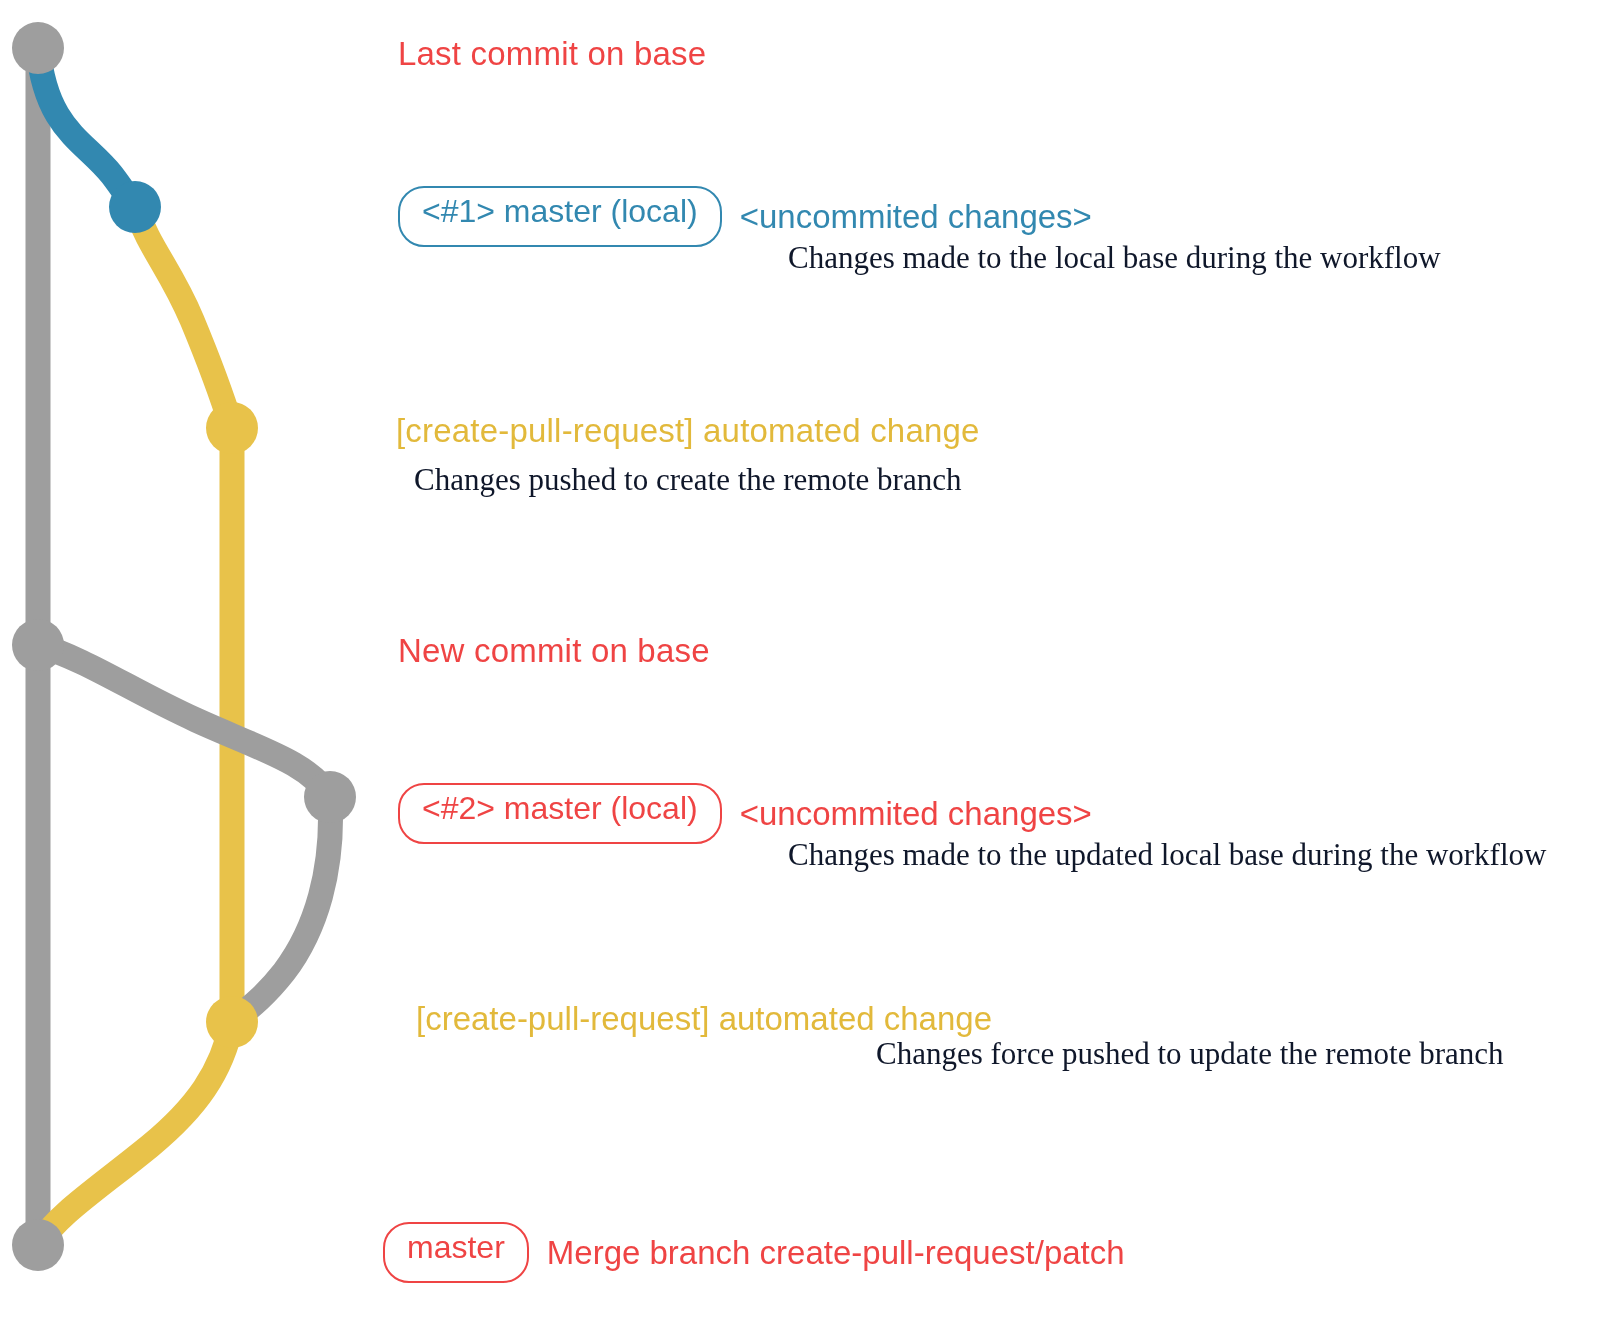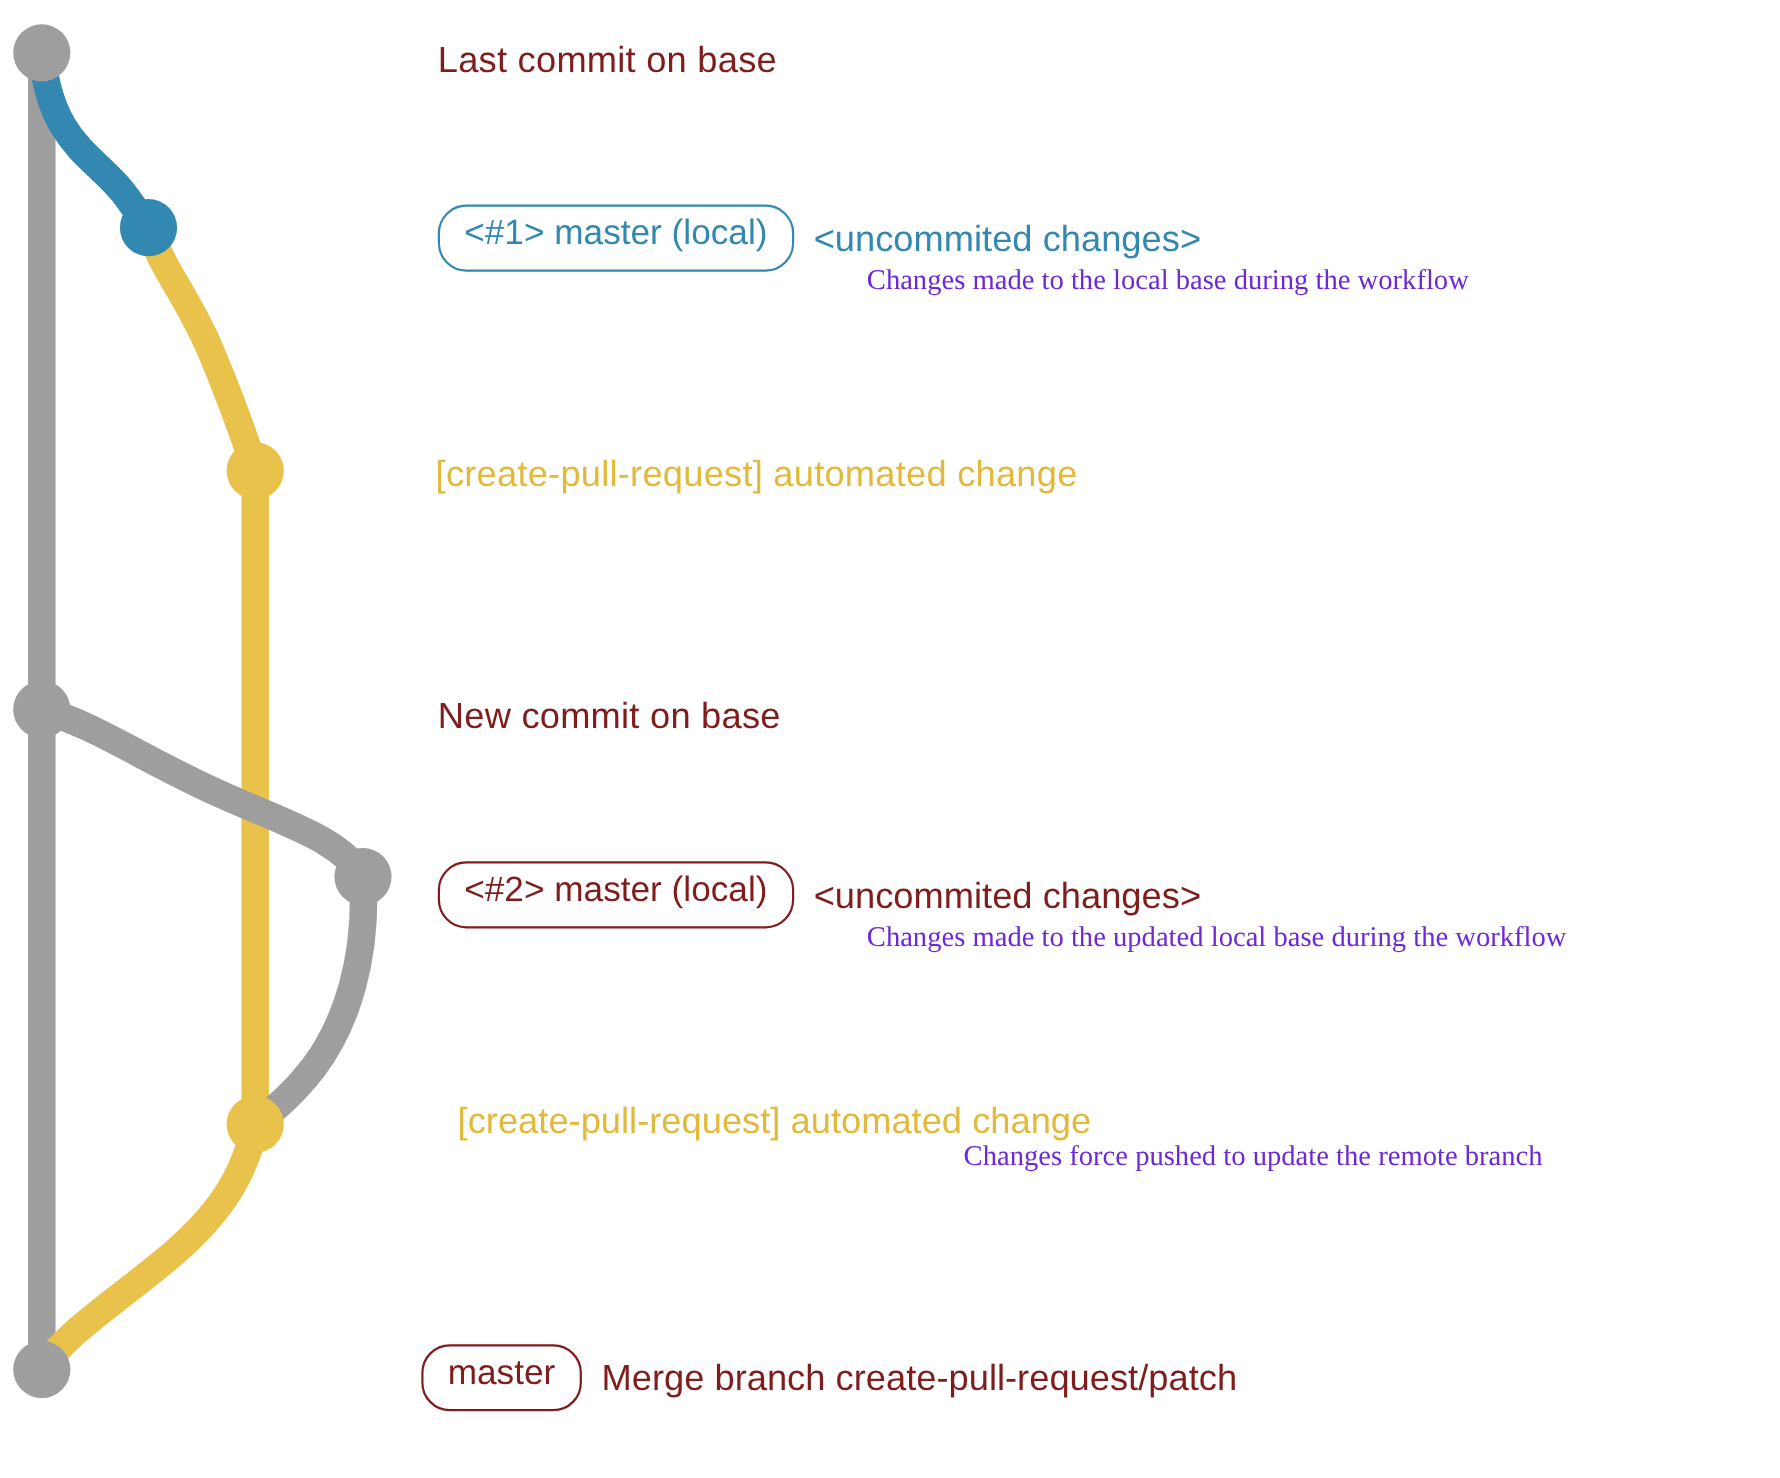--- a/index.html
+++ b/index.html
@@ -29,25 +29,25 @@
   }
   .badge-row{white-space:nowrap;display:flex;align-items:center;}
   .badge-caption{
     font-family:"Liberation Sans",sans-serif;
     font-size:33px;
     white-space:nowrap;
     margin-left:18px;
   }
   .desc{
     font-family:"Liberation Serif",serif;
-    font-size:26px;
-    color:#6d28d9;
+    font-size:31px;
+    color:#0f172a;
     white-space:nowrap;
   }
-  .c-gray{color:#7f1d1d;}
+  .c-gray{color:#ef4444;}
   .c-blue{color:#3288b0;}
   .c-yellow{color:#e2b93b;}
 </style>
 </head>
 <body>
 
 <svg id="graph" viewBox="0 0 1618 1344" width="1618" height="1344" xmlns="http://www.w3.org/2000/svg">
 
   <path d="M 38 48 L 38 1245" stroke="#9e9e9e" stroke-width="25" fill="none" stroke-linecap="round"></path>
 
@@ -82,20 +82,23 @@
     <span class="badge c-blue">&lt;#1&gt; master (local)</span>
     <span class="badge-caption c-blue">&lt;uncommited changes&gt;</span>
   </div>
   <div class="row" style="left:788px;top:240px;">
     <span class="desc">Changes made to the local base during the workflow</span>
   </div>
 
   <div class="row" style="left:396px;top:412px;">
     <span class="plain-label c-yellow">[create-pull-request] automated change</span>
   </div>
+  <div class="row" style="left:414px;top:462px;">
+    <span class="desc">Changes pushed to create the remote branch</span>
+  </div>
 
   <div class="row" style="left:398px;top:632px;">
     <span class="plain-label c-gray">New commit on base</span>
   </div>
 
   <div class="row badge-row" style="left:398px;top:783px;">
     <span class="badge c-gray">&lt;#2&gt; master (local)</span>
     <span class="badge-caption c-gray">&lt;uncommited changes&gt;</span>
   </div>
   <div class="row" style="left:788px;top:837px;">

